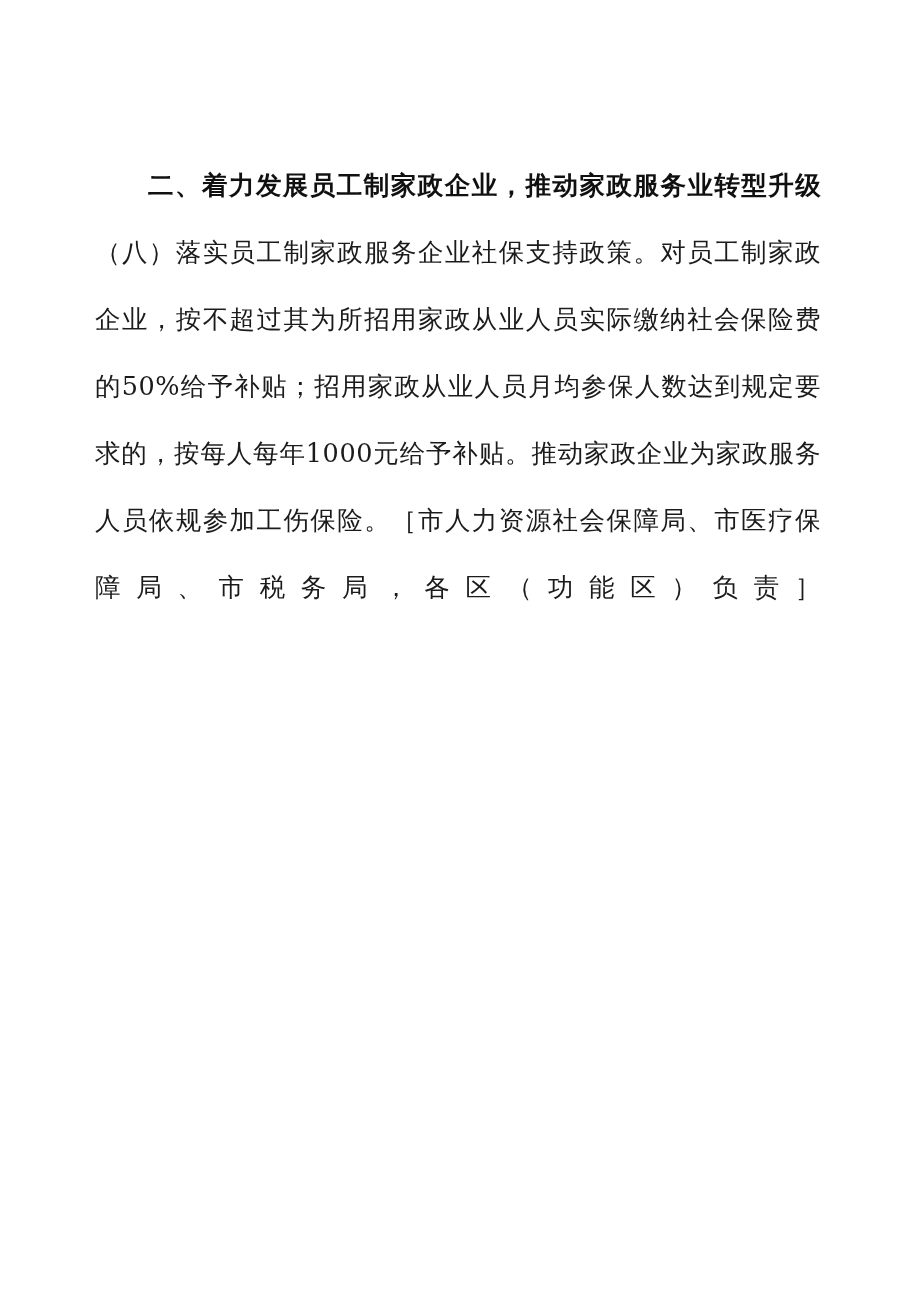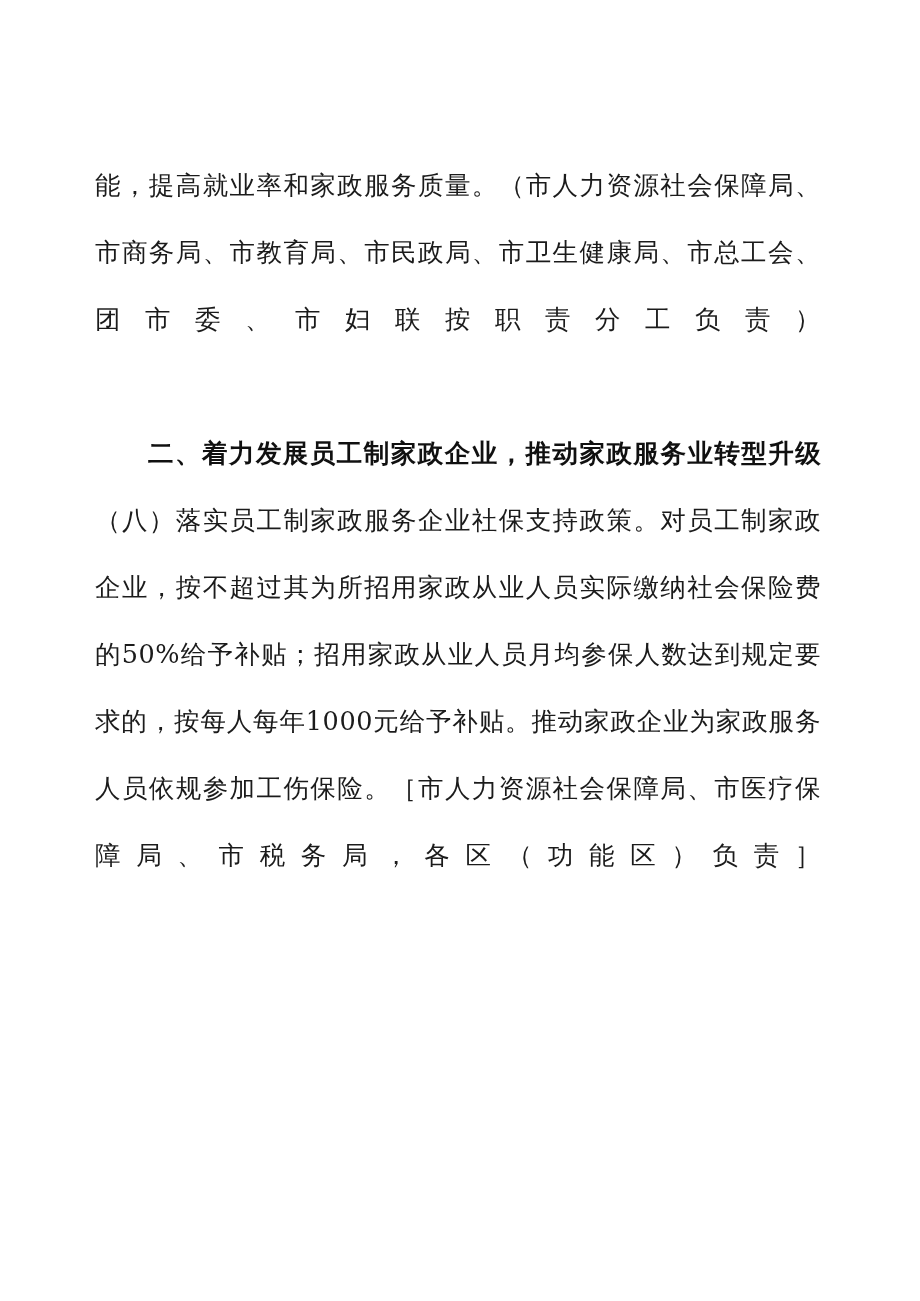--- a/index.html
+++ b/index.html
@@ -69,19 +69,18 @@
   .para.indent.heading-para {
     text-indent: 53px;
   }
 </style>
 </head>
 <body>
 
 <div class="page">
   <div class="page-body">
 
-    <p class="para cont">能，提高就业率和家政服务质量。（市人力资源社会保障局、市商务局、市教育局、市民政局、市卫生健康局、市总工会、团市委、市妇联按职责分工负责）</p>
 
 
     <p class="para indent heading-para"><span class="heading-run">二、着力发展员工制家政企业，推动家政服务业转型升级</span><span class="body-run">（八）落实员工制家政服务企业社保支持政策。对员工制家政企业，按不超过其为所招用家政从业人员实际缴纳社会保险费的50%给予补贴；招用家政从业人员月均参保人数达到规定要求的，按每人每年1000元给予补贴。推动家政企业为家政服务人员依规参加工伤保险。［市人力资源社会保障局、市医疗保障局、市税务局，各区（功能区）负责］</span></p>
 
   </div>
 </div>
 
 </body></html>

